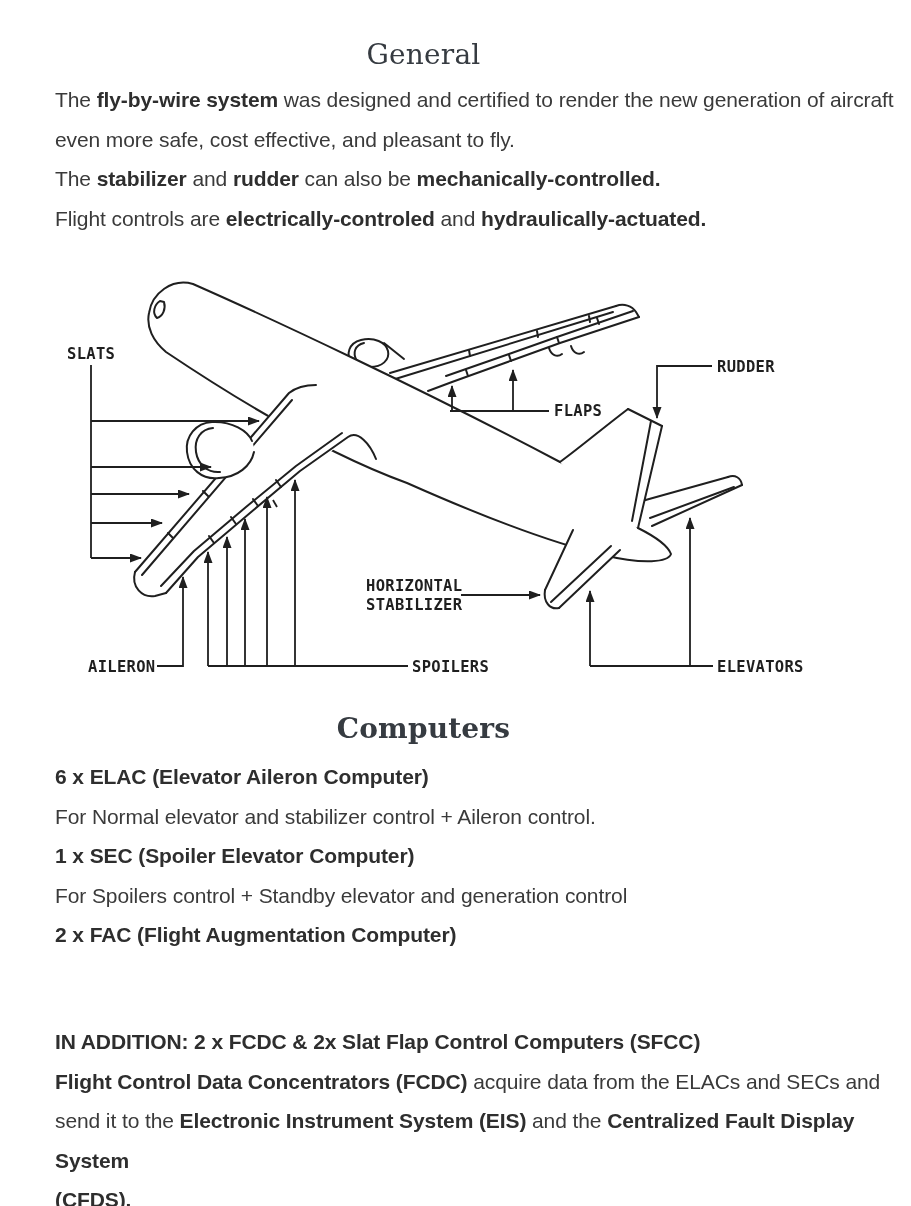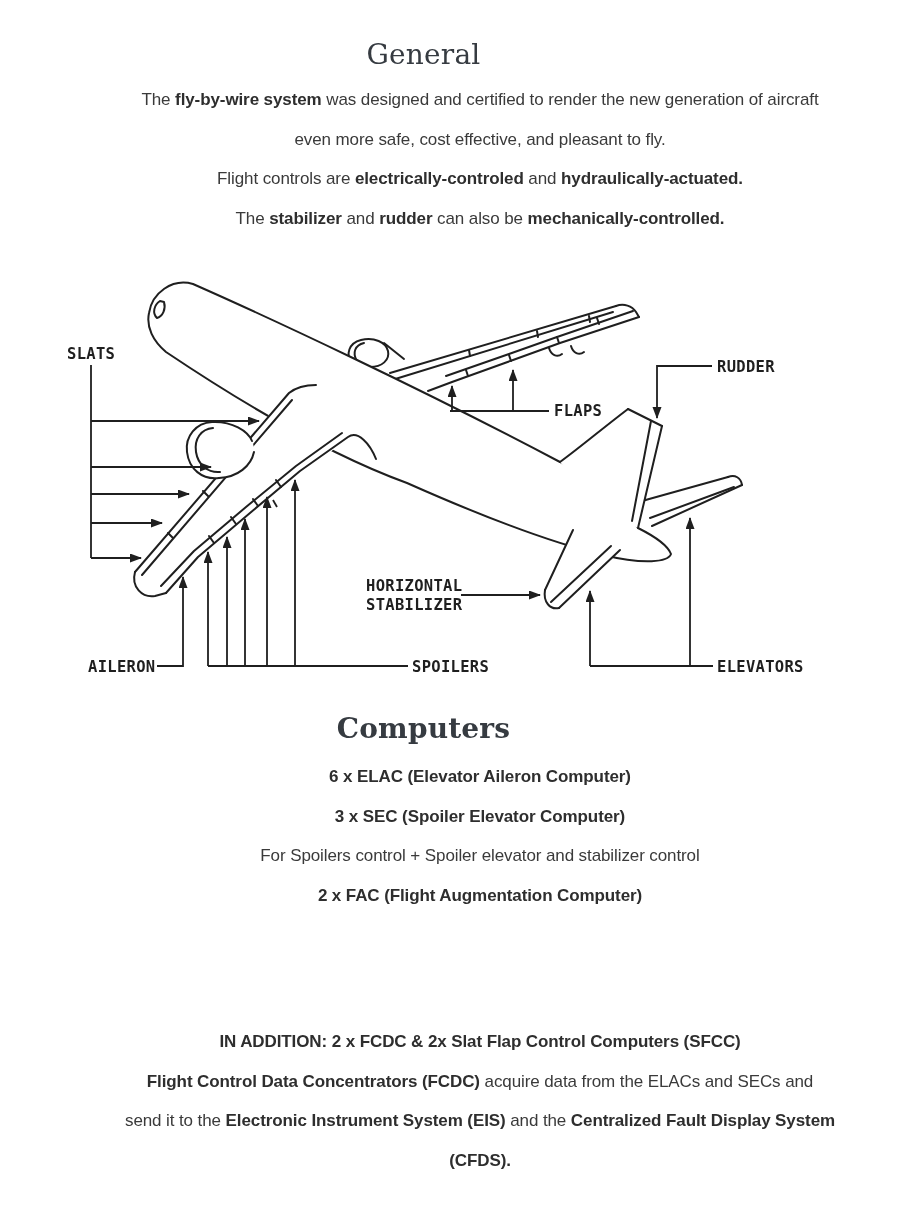--- a/index.html
+++ b/index.html
@@ -7,43 +7,43 @@
     width:911px;height:1206px;position:relative;overflow:hidden;
     background:#ffffff;
     font-family:"Liberation Sans",sans-serif;
   }
   .serif-heading{
     position:absolute;left:0;width:847px;text-align:center;
     font-family:"DejaVu Serif",serif;font-size:28px;font-weight:500;
     color:#363b41;letter-spacing:.2px;margin:0;
   }
   .textblock{
-    position:absolute;left:55px;font-size:17px;color:#3a3a3a;letter-spacing:-.1px;text-align:center;
+    position:absolute;left:55px;font-size:21px;color:#3a3a3a;letter-spacing:-.1px;
   }
   .textblock p{margin:0;line-height:39.5px;white-space:pre-wrap;}
   .textblock b{font-weight:700;color:#2e2e2e;}
   #diagram{position:absolute;left:0;top:255px;}
   #diagram text{
     font-family:"DejaVu Sans Mono",monospace;font-weight:700;
     font-size:15.5px;fill:#1f1f1f;letter-spacing:.3px;
   }
   .ln{stroke:#1f1f1f;stroke-width:2;fill:none;stroke-linecap:round;stroke-linejoin:round;}
   .fillw{fill:#ffffff;stroke:none;}
   .leader{stroke:#1f1f1f;stroke-width:1.8;fill:none;stroke-linecap:butt;}
 </style>
 </head>
 <body>
 
 <h1 class="serif-heading" style="top:38px;">General</h1>
 
 <div class="textblock" style="top:80px;width:850px;">
   <p>The <b>fly-by-wire system</b> was designed and certified to render the new generation of aircraft
 even more safe, cost effective, and pleasant to fly.</p>
+  <p>The <b>stabilizer</b> and <b>rudder</b> can also be <b>mechanically-controlled.</b></p>
   <p>Flight controls are <b>electrically-controled</b> and <b>hydraulically-actuated.</b></p>
-  <p>The <b>stabilizer</b> and <b>rudder</b> can also be <b>mechanically-controlled.</b></p>
 </div>
 
 <svg id="diagram" width="911" height="455" viewBox="0 0 911 455">
   <defs>
     <marker id="ah" markerUnits="userSpaceOnUse" markerWidth="14" markerHeight="12" refX="11" refY="4.5" orient="auto">
       <path d="M0,0 L12,4.5 L0,9 Z" fill="#1f1f1f"></path>
     </marker>
   </defs>
 
   <g>
@@ -163,22 +163,23 @@
     <text x="88" y="417">AILERON</text>
     <text x="412" y="417">SPOILERS</text>
     <text x="717" y="417">ELEVATORS</text>
   </g>
 </svg>
 
 <h1 class="serif-heading" style="top:712px;font-weight:bold;">Computers</h1>
 
 <div class="textblock" style="top:757px;width:850px;">
   <p><b>6 x ELAC (Elevator Aileron Computer)</b></p>
-  <p><b>3 x SEC (Spoiler Elevator Computer)</b></p>
-  <p>For Spoilers control + Spoiler elevator and stabilizer control</p>
+  <p>For Normal elevator and stabilizer control + Aileron control.</p>
+  <p><b>1 x SEC (Spoiler Elevator Computer)</b></p>
+  <p>For Spoilers control + Standby elevator and generation control</p>
   <p><b>2 x FAC (Flight Augmentation Computer)</b></p>
 </div>
 
 <div class="textblock" style="top:1022px;width:850px;">
   <p><b>IN ADDITION: 2 x FCDC &amp; 2x Slat Flap Control Computers (SFCC)</b></p>
   <p><b>Flight Control Data Concentrators (FCDC)</b> acquire data from the ELACs and SECs and
 send it to the <b>Electronic Instrument System (EIS)</b> and the <b>Centralized Fault Display System
 (CFDS).</b></p>
 </div>
 

